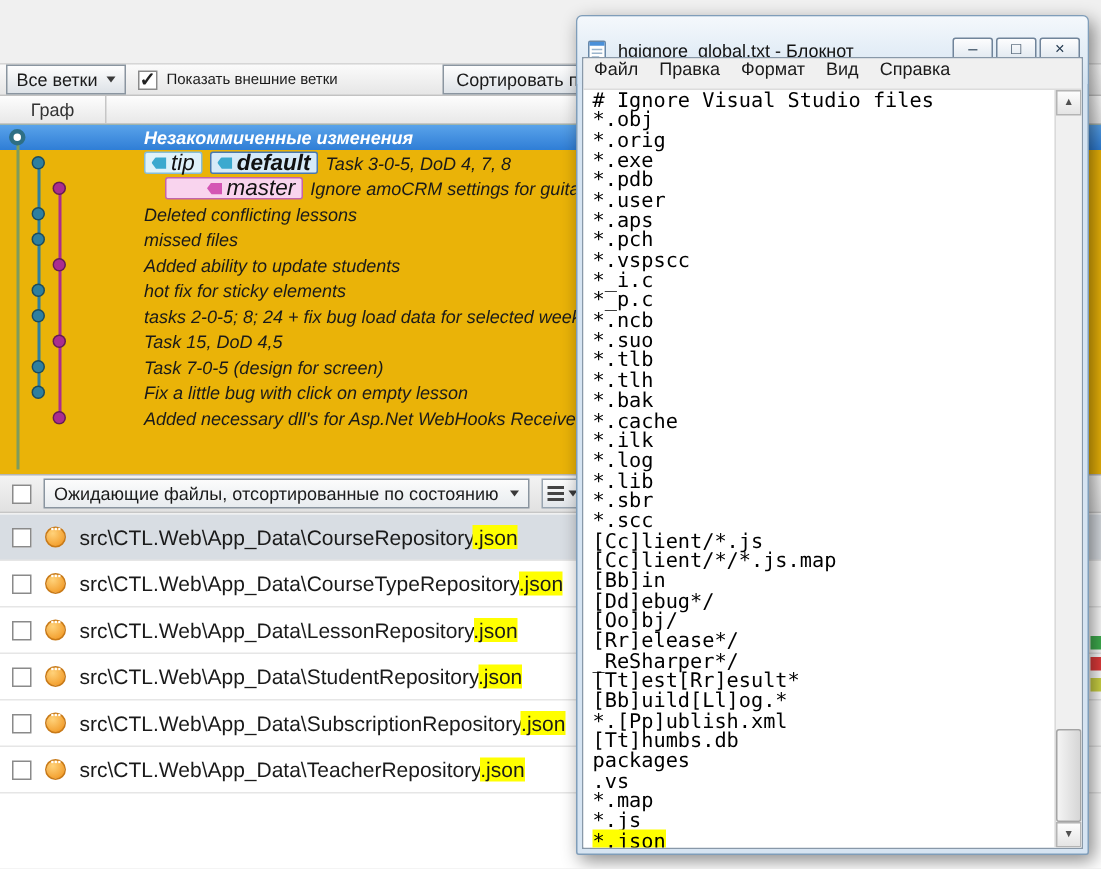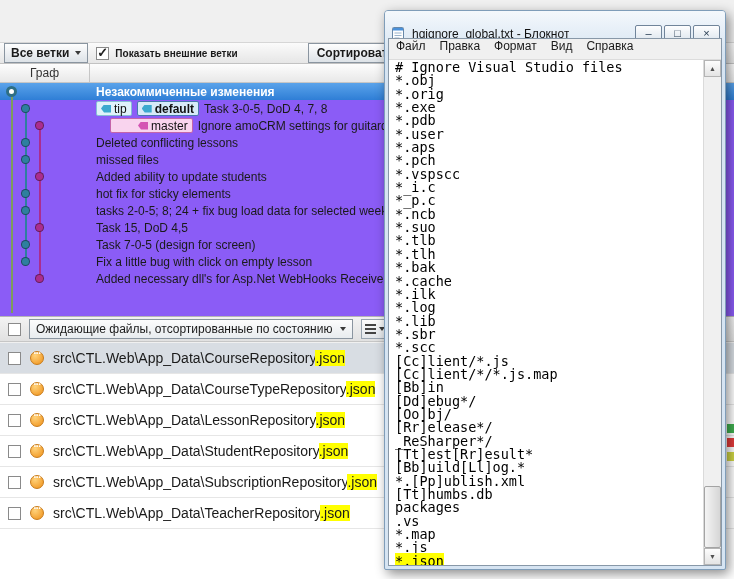--- a/index.html
+++ b/index.html
@@ -6,54 +6,54 @@
   body{
     width:734px;height:579px;position:relative;overflow:hidden;
     background:#f0f0f0;font-family:"Liberation Sans",sans-serif;
     -webkit-font-smoothing:antialiased;
   }
   
   .toolbar{
     position:absolute;top:42px;left:0;right:0;height:22px;
     background:linear-gradient(#fbfbfb,#e6e6e6);
     border-top:1px solid #d6d6d6;border-bottom:1px solid #c2c2c2;
-    display:flex;align-items:center;gap:8px;padding-left:4px;box-sizing:border-box;font-weight:bold;
+    display:flex;align-items:center;gap:8px;padding-left:4px;box-sizing:border-box;
   }
   .combo{
     height:20px;border:1px solid #8a95a0;background:linear-gradient(#fefefe,#dde2e7);
     display:inline-flex;align-items:center;gap:6px;padding:0 6px;font-size:12px;color:#1a1a1a;
     box-sizing:border-box;white-space:nowrap;
   }
   .arr{width:0;height:0;border-left:3.5px solid transparent;border-right:3.5px solid transparent;border-top:4px solid #3a3a3a;}
   .cbx{width:13px;height:13px;background:#fff;border:1px solid #8a8a8a;display:inline-block;position:relative;box-sizing:border-box;flex:none;}
   .cbx.checked::after{content:"✓";position:absolute;top:-3px;left:0px;font-size:13px;font-weight:bold;color:#222;}
   .tlabel{font-size:10px;color:#1a1a1a;}
   .pushbtn{
     height:20px;border:1px solid #8a95a0;background:linear-gradient(#fefefe,#dde2e7);
     display:inline-flex;align-items:center;gap:6px;padding:0 8px;font-size:12px;color:#1a1a1a;box-sizing:border-box;white-space:nowrap;
   }
   .gheader{
     position:absolute;top:64px;left:0;right:0;height:19px;
     background:linear-gradient(#fdfdfd,#e8e8e8);border-bottom:1px solid #c6c6c6;
     font-size:12px;color:#333;display:flex;box-sizing:border-box;
   }
-  .gcell{width:90px;height:100%;line-height:18px;text-align:center;border-right:1px solid #c6c6c6;box-sizing:border-box;}
-  .commit-area{position:absolute;top:83px;left:0;right:0;height:233px;background:#8b5cf6;}
+  .gcell{width:71px;height:100%;line-height:18px;text-align:center;border-right:1px solid #c6c6c6;box-sizing:border-box;}
+  .commit-area{position:absolute;top:83px;left:0;right:0;height:233px;background:#eab308;font-style:italic;}
   .lane{position:absolute;width:2px;z-index:1;}
   .lane0{left:11px;top:8px;height:222px;background:#7d9c5c;}
   .lane1{left:25px;top:25px;height:153px;background:#2e7f9f;}
   .lane2{left:39px;top:42px;height:153px;background:#aa2d8f;}
   .crow{height:17px;position:relative;display:flex;align-items:center;padding-left:96px;
         font-size:12px;color:#1a1a1a;white-space:nowrap;box-sizing:border-box;}
   .crow.sel{background:linear-gradient(#5aa3ea,#2f7ed6);color:#fff;font-weight:bold;}
   .dot{position:absolute;top:4px;width:9px;height:9px;border-radius:50%;
        border:1px solid rgba(0,0,0,.4);box-sizing:border-box;z-index:2;background:#888;}
   .wdot{top:3px;width:11px;height:11px;border-width:3px;background:#fff !important;}
   .badge{display:inline-flex;align-items:center;gap:3px;height:15px;padding:0 4px;margin-right:5px;
-         border-radius:2px;font-size:12px;color:#111;box-sizing:border-box;}
+         border-radius:2px;font-size:15px;color:#111;box-sizing:border-box;}
   .badge .tag{width:10px;height:8px;display:inline-block;
          clip-path:polygon(0 50%,30% 0,100% 0,100% 100%,30% 100%);}
   .badge.tip{background:#dff2fa;border:1px solid #86bdd6;}
   .badge.def{background:#d6eaf8;border:1px solid #4878b0;font-weight:bold;}
   .badge.master{background:#f9d4ee;border:1px solid #c464aa;padding-left:27px;}
   .tag.teal{background:#3ba9cf;}
   .tag.pink{background:#d455b4;}
   .master-indent{margin-left:14px;}
   
   .fph{

